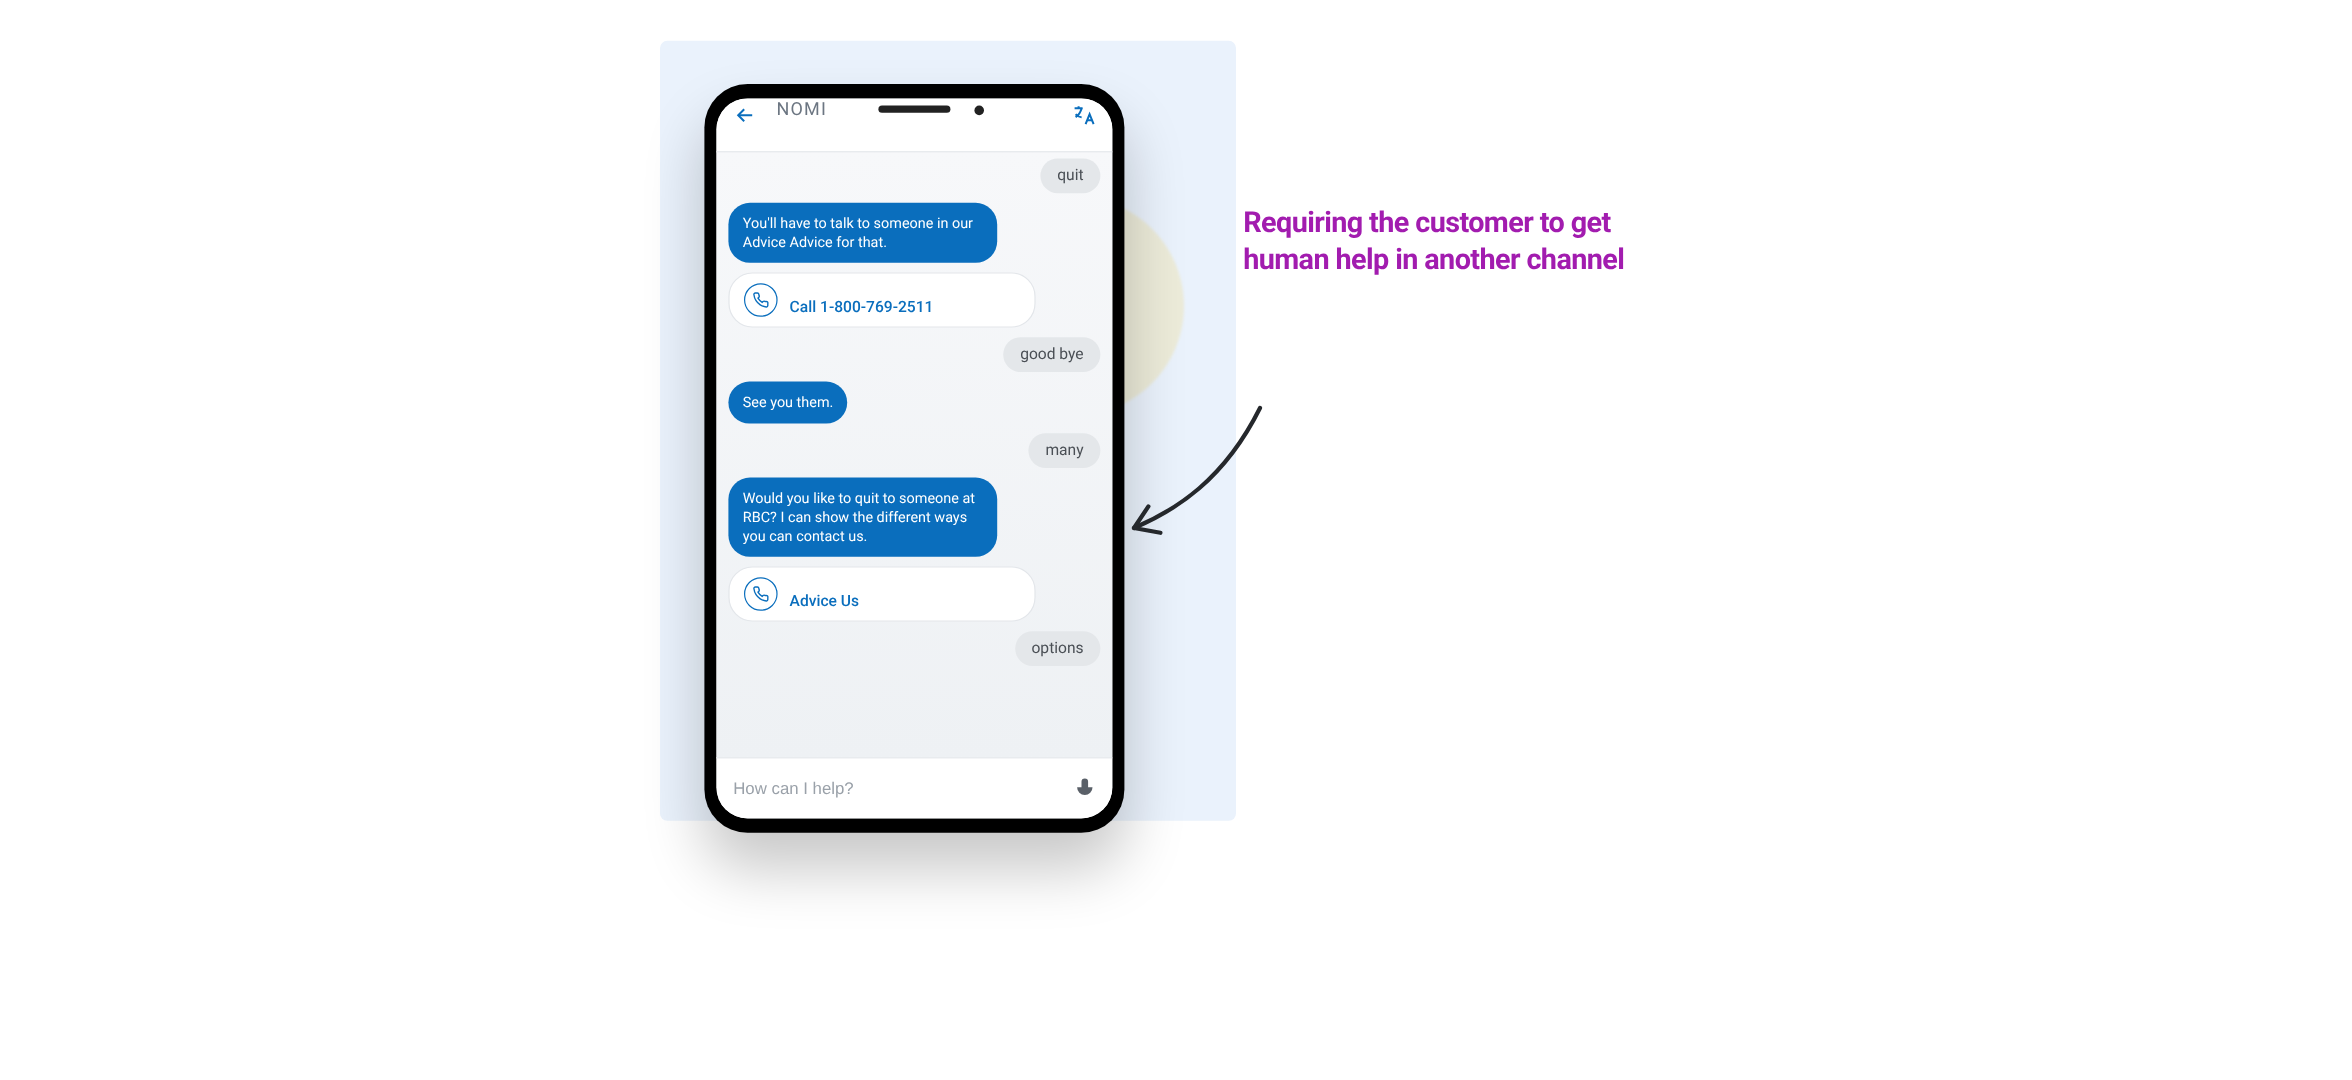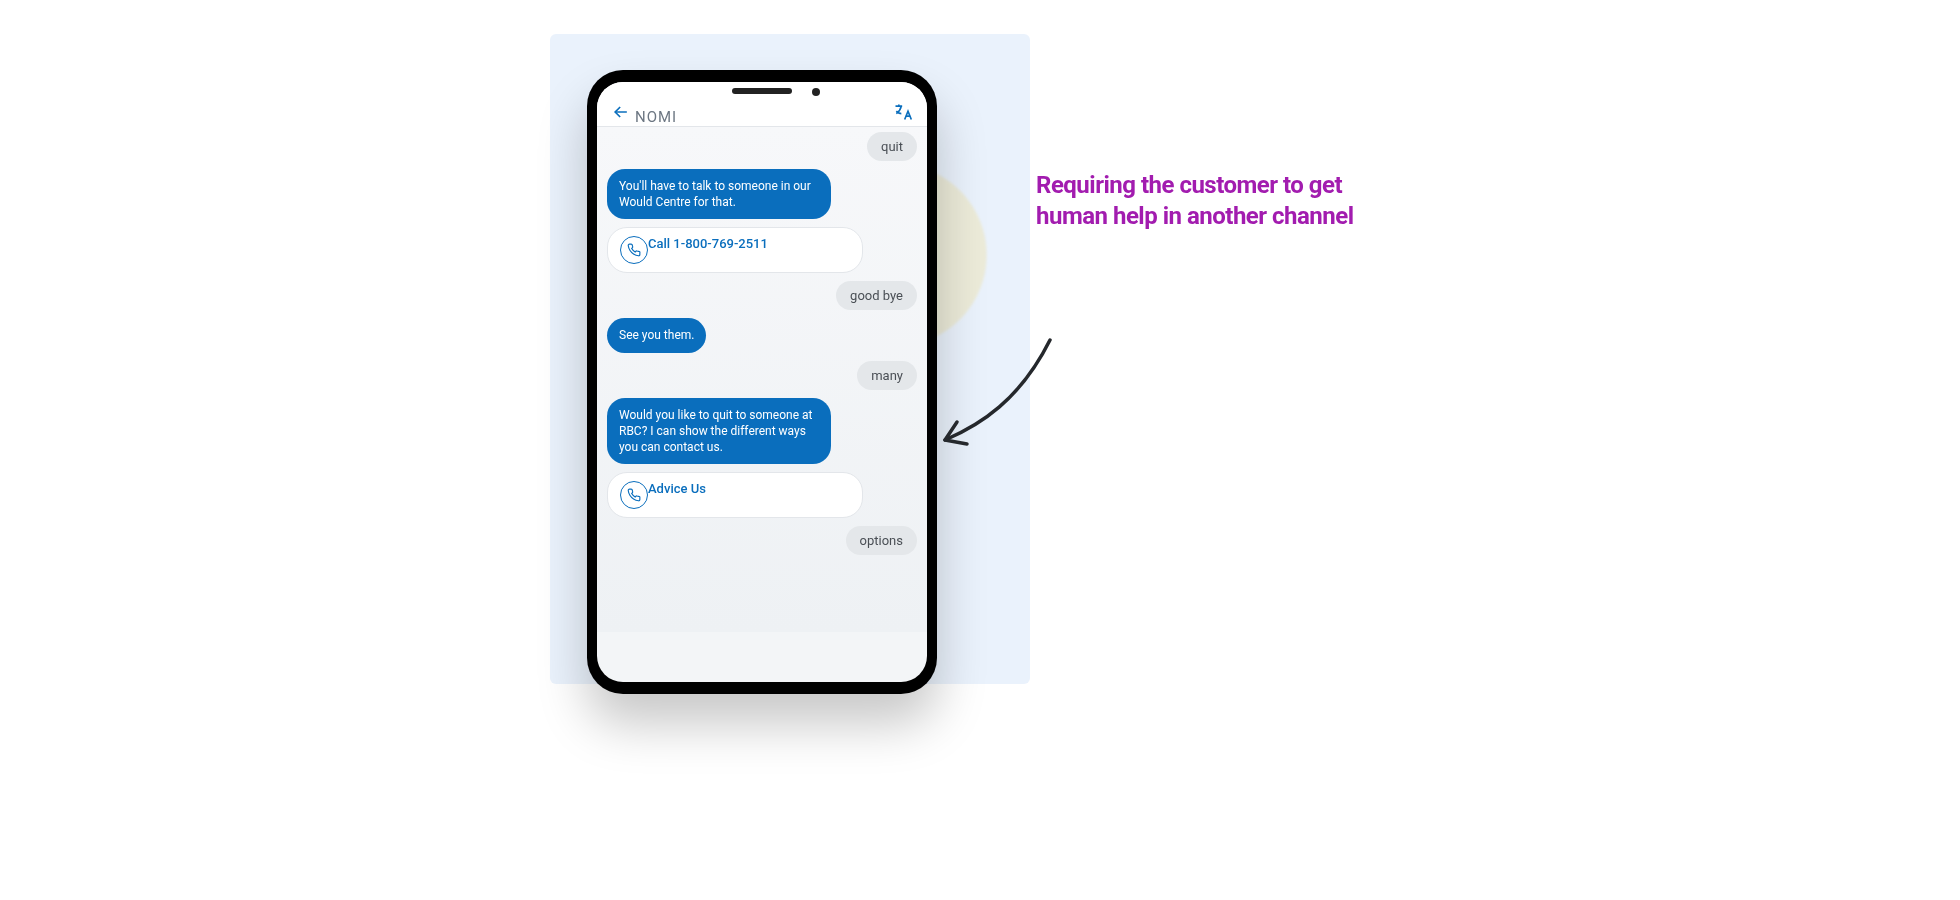--- a/index.html
+++ b/index.html
@@ -12,29 +12,29 @@
       radial-gradient(circle at 40% 72%, #f2d773 0 40px, transparent 42px);
     filter:blur(1px)}
   .backdrop .letters{position:absolute;left:0;right:0;bottom:20px;text-align:center;font-weight:800;font-size:140px;letter-spacing:20px;color:#fff;opacity:.9;user-select:none;pointer-events:none}
   
   .phone{position:absolute;left:587px;top:70px;width:330px;height:600px;border-radius:36px;background:#000;box-shadow:0 30px 50px rgba(0,0,0,.22);z-index:2;padding:12px 10px}
   .phone-inner{position:relative;width:100%;height:100%;border-radius:26px;background:#f3f5f7;overflow:hidden}
   .earpiece{position:absolute;left:50%;top:18px;transform:translateX(-50%);width:60px;height:6px;border-radius:4px;background:#222;z-index:5}
   .sensor{position:absolute;left:calc(50% + 50px);top:18px;width:8px;height:8px;border-radius:50%;background:#222;z-index:5}
   .power-btn{position:absolute;right:-3px;top:180px;width:4px;height:54px;border-radius:2px;background:#3aa6a0;z-index:0}
   
-  .app-header{position:absolute;top:0;left:0;right:0;height:44px;background:#fff;border-bottom:1px solid #e3e6ea;display:flex;align-items:flex-end;padding:0 10px;z-index:3}
+  .app-header{position:absolute;top:0;left:0;right:0;height:44px;background:#fff;border-bottom:1px solid #e3e6ea;display:flex;align-items:flex-start;padding:0 10px;gap:12px;z-index:3}
   .app-header .title{flex:1;font-size:15px;letter-spacing:1px;color:#6c7682}
   .icon-btn{width:28px;height:28px;display:flex;align-items:center;justify-content:center;color:#0a6ebd;border-radius:50%}
   .icon-btn svg{width:20px;height:20px;stroke:currentColor;fill:none;stroke-width:2}
   
   .chat{position:absolute;top:44px;left:0;right:0;bottom:50px;padding:8px 10px 6px;overflow:hidden;display:flex;flex-direction:column;gap:8px;background:linear-gradient(#f7f8fa,#eef1f4)}
   .bot{align-self:flex-start;max-width:200px;background:#0a6ebd;color:#fff;font-size:12px;line-height:1.35;padding:9px 12px;border-radius:18px}
   .user{align-self:flex-end;background:#e4e7ea;color:#4a4f55;font-size:13px;padding:7px 14px;border-radius:18px;max-width:180px}
-  .card{align-self:flex-start;width:230px;background:#fff;border:1px solid #e3e6ea;border-radius:20px;padding:8px 12px;display:flex;align-items:flex-start;}
+  .card{align-self:flex-start;width:230px;background:#fff;border:1px solid #e3e6ea;border-radius:20px;padding:8px 12px;display:flex;align-items:flex-end;gap:10px}
   .card .phone-ico{width:26px;height:26px;border:1.5px solid #0a6ebd;border-radius:50%;display:flex;align-items:center;justify-content:center;color:#0a6ebd;flex-shrink:0}
   .card .phone-ico svg{width:14px;height:14px;stroke:currentColor;fill:none;stroke-width:2}
   .card .link{color:#0a6ebd;font-size:13px;font-weight:500}
   
   .composer{position:absolute;left:0;right:0;bottom:0;height:50px;background:#fff;border-top:1px solid #e3e6ea;display:flex;align-items:center;padding:0 12px;gap:10px}
   .composer input{flex:1;border:0;outline:0;background:transparent;font-size:14px;color:#333}
   .composer input::placeholder{color:#9aa1a9}
   .mic{width:22px;height:22px;color:#5a6068}
   .mic svg{width:100%;height:100%;fill:currentColor}
   
@@ -73,21 +73,21 @@
               <path d="M4 11c2 2 4 3 6 3"></path>
               <path d="m14 21 4-10 4 10"></path>
               <path d="M15.5 17h5"></path>
             </svg>
         </span>
       </div>
 
       <div class="chat">
         <div class="user" style="align-self:flex-end;margin-top:-2px">quit</div>
 
-        <div class="bot">You'll have to talk to someone in our Would Centre for that.</div>
+        <div class="bot">You'll have to talk to someone in our Advice Advice for that.</div>
 
         <div class="card">
           <span class="phone-ico">
             <svg viewBox="0 0 24 24">
                 <path d="M22 16.92v3a2 2 0 0 1-2.18 2 19.86 19.86 0 0 1-8.63-3.07 19.5 19.5 0 0 1-6-6A19.86 19.86 0 0 1 2.12 4.18 2 2 0 0 1 4.11 2h3a2 2 0 0 1 2 1.72c.12.81.3 1.6.54 2.36a2 2 0 0 1-.45 2.11L8 9.41a16 16 0 0 0 6 6l1.22-1.22a2 2 0 0 1 2.11-.45c.76.24 1.55.42 2.36.54A2 2 0 0 1 22 16.92Z"></path>
               </svg>
           </span>
           <span class="link">Call 1-800-769-2511</span>
         </div>
 
@@ -105,20 +105,30 @@
                 <path d="M22 16.92v3a2 2 0 0 1-2.18 2 19.86 19.86 0 0 1-8.63-3.07 19.5 19.5 0 0 1-6-6A19.86 19.86 0 0 1 2.12 4.18 2 2 0 0 1 4.11 2h3a2 2 0 0 1 2 1.72c.12.81.3 1.6.54 2.36a2 2 0 0 1-.45 2.11L8 9.41a16 16 0 0 0 6 6l1.22-1.22a2 2 0 0 1 2.11-.45c.76.24 1.55.42 2.36.54A2 2 0 0 1 22 16.92Z"></path>
               </svg>
           </span>
           <span class="link">Advice Us</span>
         </div>
 
         <div class="user">options</div>
 
       </div>
 
+      <div class="composer">
+        <input type="text" placeholder="How can I help?" style="">
+        <span class="mic">
+          <svg viewBox="0 0 24 24">
+              <path d="M12 14a3 3 0 0 0 3-3V6a3 3 0 1 0-6 0v5a3 3 0 0 0 3 3Z"></path>
+              <path d="M19 11a7 7 0 0 1-14 0"></path>
+              <path d="M12 18v3"></path>
+            </svg>
+        </span>
+      </div>
 
     </div>
   </div>
 
   <div class="annot">Requiring the customer to get human help in another channel</div>
 
   <div class="arrow">
     <svg viewBox="0 0 130 130">
       <path d="M120 10 C 90 70, 50 95, 15 110" stroke="#25282c" stroke-width="3.5" fill="none" stroke-linecap="round"></path>
       <path d="M15 110 l12 -18 M15 110 l22 4" stroke="#25282c" stroke-width="3.5" fill="none" stroke-linecap="round"></path>

